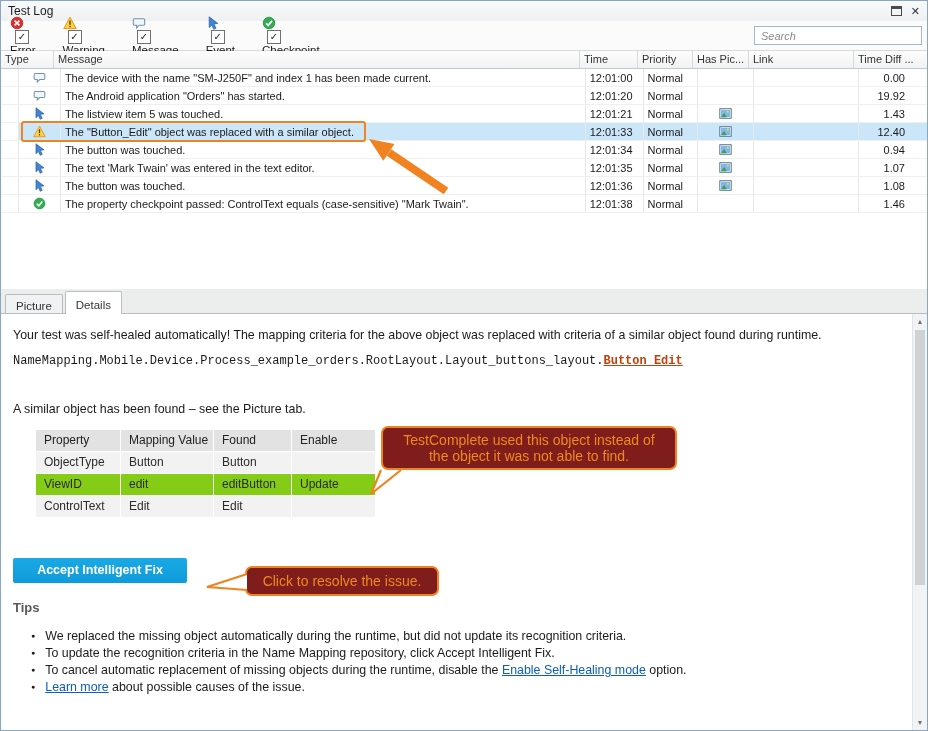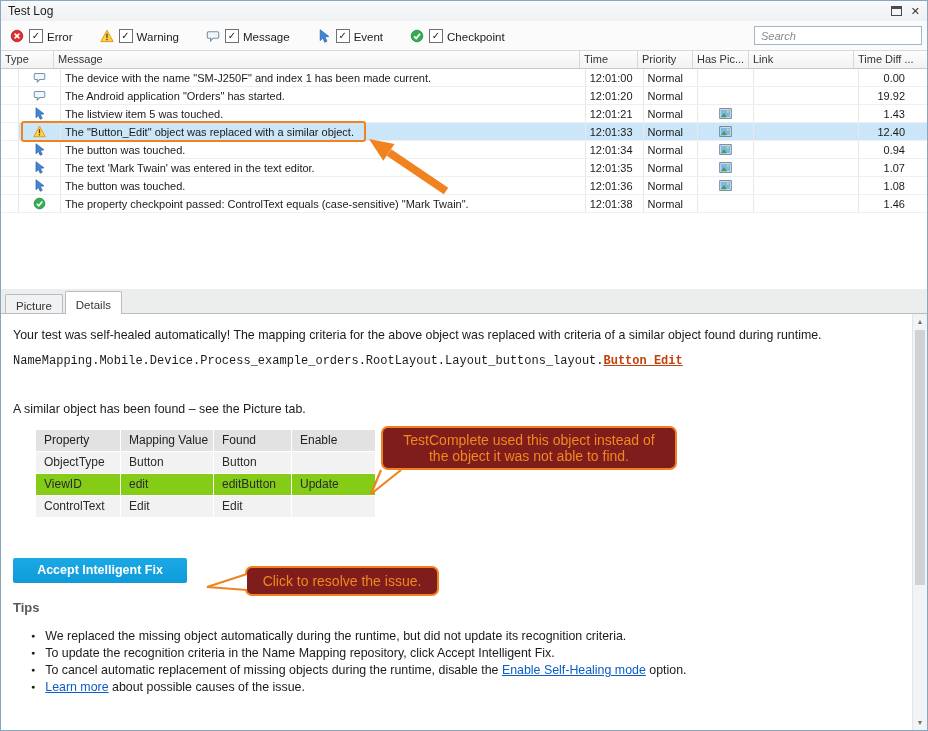--- a/index.html
+++ b/index.html
@@ -7,21 +7,21 @@
 
   
   .titlebar{position:absolute;top:0;left:0;right:0;height:20px;background:linear-gradient(#f8f9fa,#eef0f2);border-bottom:1px solid #d9dcdf;display:flex;align-items:center;}
   .wtitle{font-size:12px;color:#1a1a1a;padding-left:7px;flex:1;}
   .tbtns{display:flex;align-items:center;padding-right:7px;}
   .dockico{width:9px;height:6px;border:1px solid #4a4a4a;border-top:3px solid #4a4a4a;display:inline-block;}
   .closeico{font-size:11px;color:#333;margin-left:9px;line-height:1;}
 
   
   .toolbar{position:absolute;top:20px;left:0;right:0;height:30px;background:#fbfbfb;border-bottom:1px solid #d9d9d9;display:flex;align-items:center;padding-left:9px;box-sizing:border-box;}
-  .fgroup{display:flex;align-items:flex-end;margin-right:27px;}
+  .fgroup{display:flex;align-items:flex-start;margin-right:27px;flex-direction:column;}
   .fico{width:14px;height:14px;flex:none;}
   .cb{width:12px;height:12px;border:1px solid #707070;background:#fff;display:inline-flex;align-items:center;justify-content:center;margin:0 4px 0 5px;flex:none;}
   .cb::after{content:"✓";font-size:10px;color:#222;line-height:1;}
   .flabel{font-size:11.5px;color:#1a1a1a;}
   .search{position:absolute;right:5px;top:5px;width:168px;height:19px;border:1px solid #9fb8cc;font-size:11px;padding:0 6px;box-sizing:border-box;font-family:"Liberation Sans",sans-serif;}
   .search::placeholder{font-style:italic;color:#8a8a8a;}
 
   
   .grid{position:absolute;top:50px;left:0;right:0;height:238px;background:#fff;overflow:hidden;}
   .ghead{display:flex;height:18px;background:linear-gradient(#fdfdfd,#f1f2f3);border-bottom:1px solid #c5c9cd;box-sizing:border-box;}

